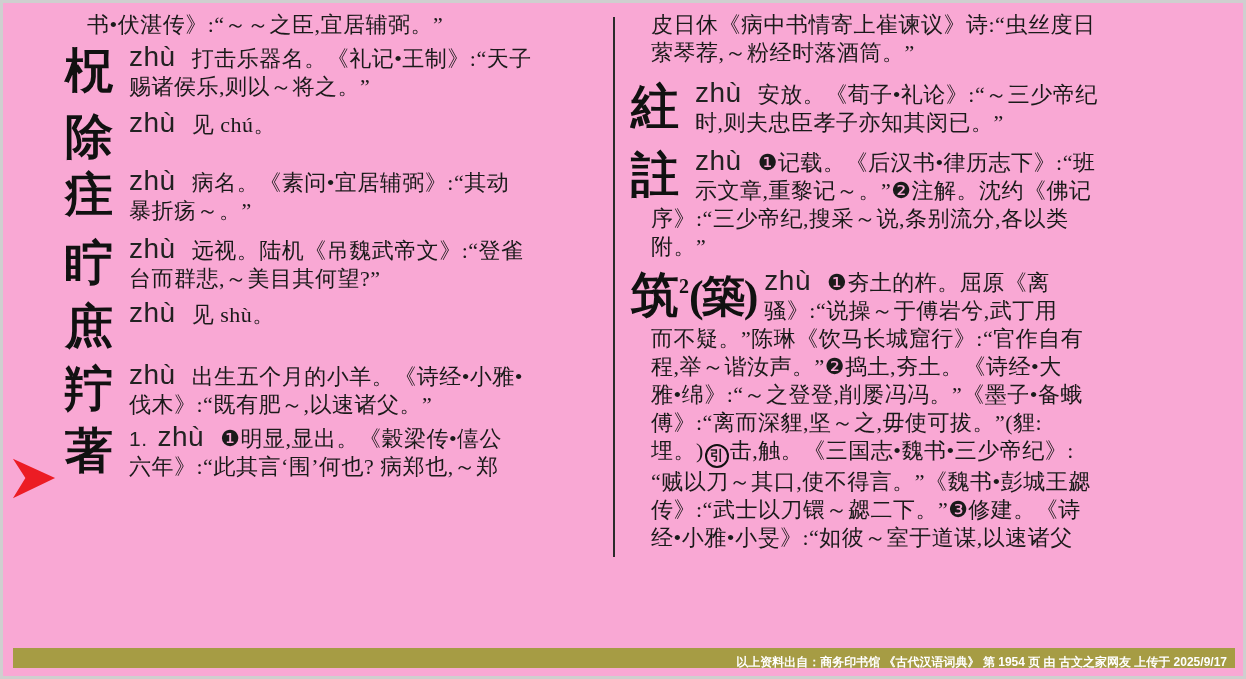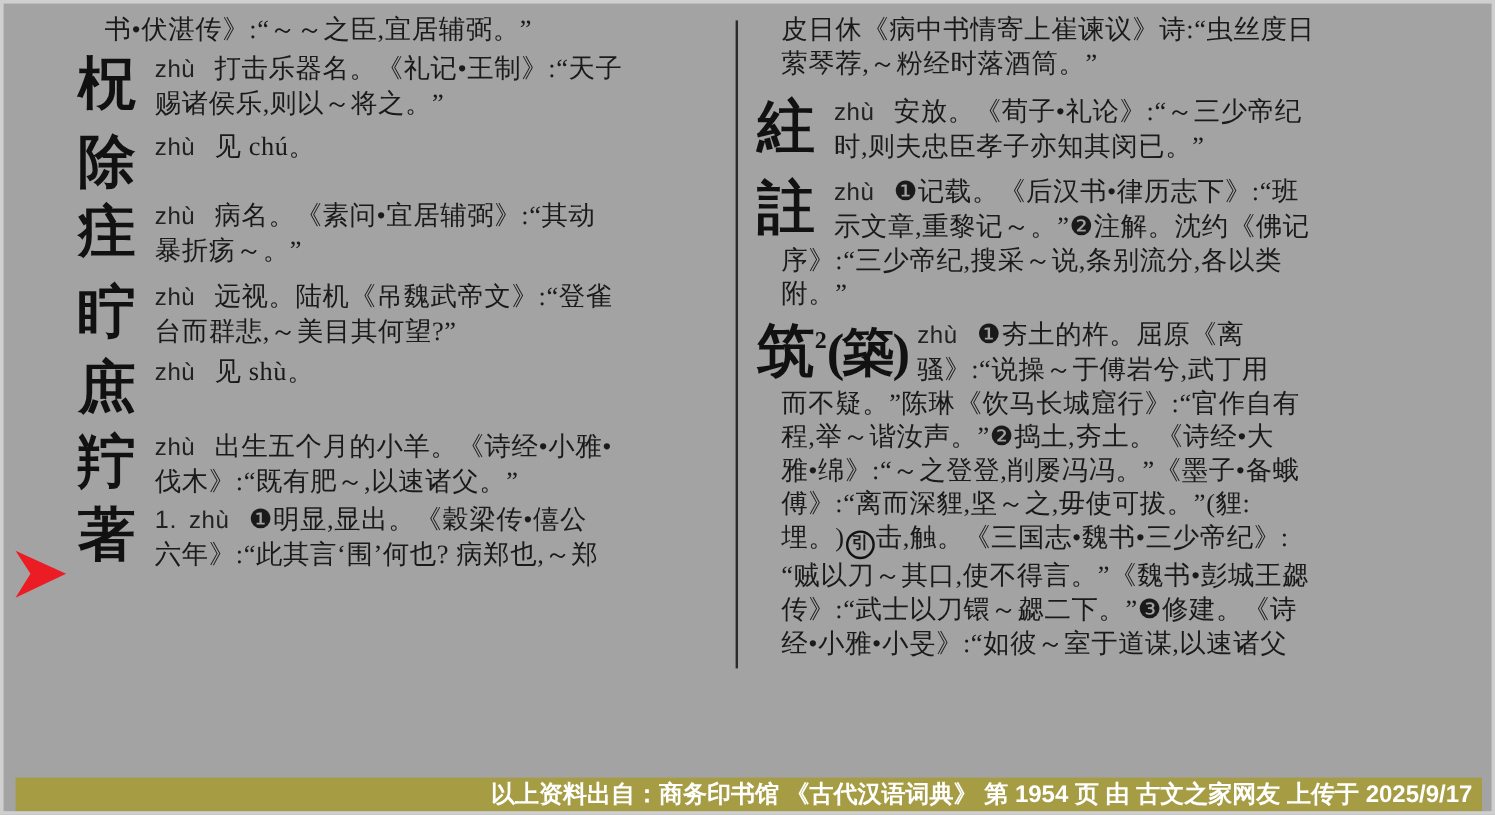--- a/index.html
+++ b/index.html
@@ -2,21 +2,21 @@
 <html><head>
 <meta charset="utf-8">
 <style>
   html,body{margin:0;padding:0;}
   body{
     width:1246px;height:679px;overflow:hidden;background:#e9e9e9;
     font-family:"Liberation Serif","DejaVu Serif",serif;
   }
   .page{
     position:relative;width:1246px;height:679px;box-sizing:border-box;
-    background:#a3a3a3;border:3px solid #cfcfcf;overflow:hidden;
+    background:#f9a8d4;border:3px solid #cfcfcf;overflow:hidden;
   }
   
   .col{position:absolute;top:0;color:#1a1a1a;font-size:22px;line-height:28px;
        letter-spacing:0.5px;word-break:break-all;}
   .col-left{left:62px;width:538px;}
   .col-right{left:628px;width:528px;}
   .intro{padding-left:22px;white-space:pre-wrap;margin-top:8px;}
   .col-right .intro{padding-left:20px;}
   .entry{padding-left:22px;min-height:56px;clear:left;}
   .col-right .entry{padding-left:20px;}
@@ -26,34 +26,34 @@
   }
   .col-right .hw{margin-left:-20px;}
   .hw-wide{width:auto;letter-spacing:0;}
   .hw-wide sup{font-size:20px;font-weight:bold;vertical-align:18px;line-height:0;}
   .hw-paren{font-size:44px;font-weight:bold;letter-spacing:-2px;}
   .hw-compound{font-weight:bold;}
   .compound{text-indent:-22px;min-height:28px;}
   .pfx{font-size:21px;margin-right:10px;font-family:"Liberation Sans","DejaVu Sans",sans-serif;color:#222;}
   .py{
     font-family:"Liberation Sans","DejaVu Sans",sans-serif;
-    font-size:20px;color:#222;margin-right:16px;letter-spacing:0.5px;
+    font-size:28px;color:#222;margin-right:16px;letter-spacing:0.5px;
   }
   .def{white-space:pre-wrap;}
   .circled-yin{
     display:inline-block;width:20px;height:20px;border:2px solid #111;border-radius:50%;
     font-size:14px;line-height:20px;text-align:center;vertical-align:-2px;letter-spacing:0;
     font-weight:bold;margin:0 1px;
   }
   .divider{position:absolute;left:610px;top:14px;width:2px;height:540px;background:#2b2b2b;}
   .arrow-marker{position:absolute;left:8px;top:452px;width:46px;height:47px;}
   .banner{
-    position:absolute;left:10px;right:8px;top:645px;height:28px;background:#a69c44;
+    position:absolute;left:10px;right:8px;top:645px;height:20px;background:#a69c44;
     color:#ffffff;font-family:"Liberation Sans","DejaVu Sans",sans-serif;
-    font-size:20px;font-weight:bold;line-height:28px;text-align:right;
+    font-size:12px;font-weight:bold;line-height:28px;text-align:right;
     padding-right:8px;box-sizing:border-box;white-space:nowrap;overflow:hidden;
   }
 </style>
 </head>
 <body>
 
 <div class="page">
 
   <div class="col col-left">
     <div class="intro">书•伏湛传》:“～～之臣,宜居辅弼。”</div>

